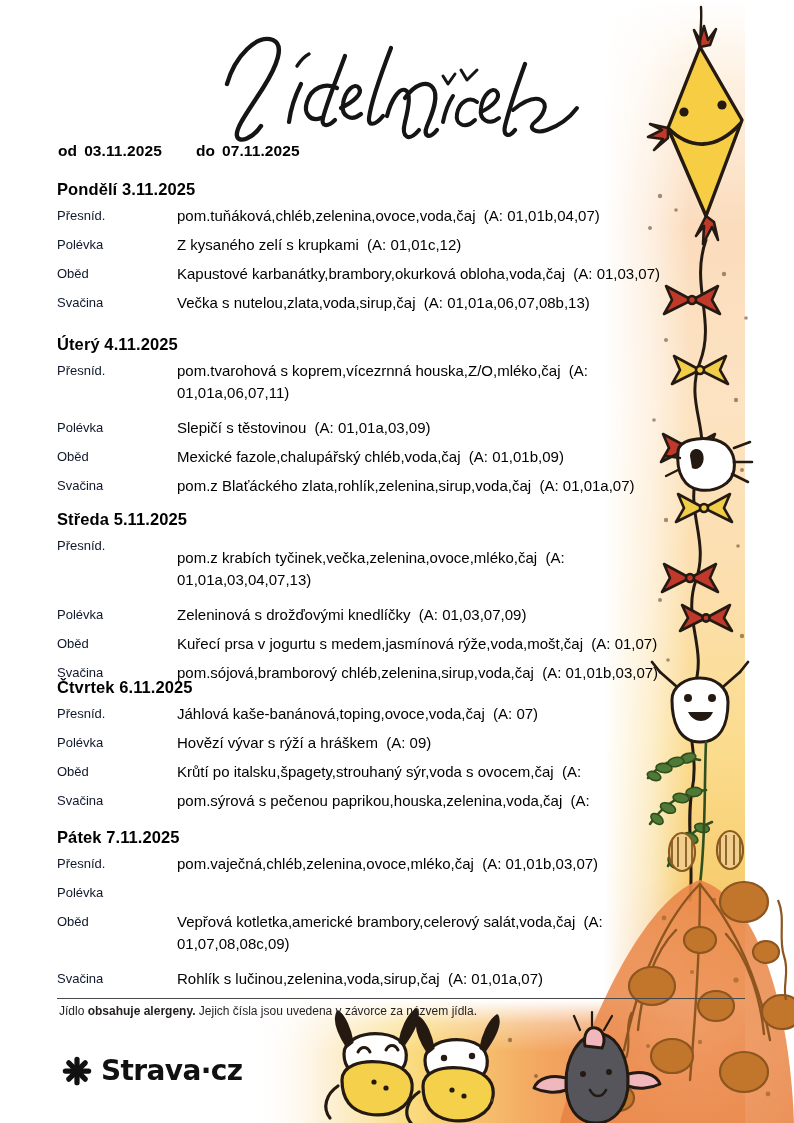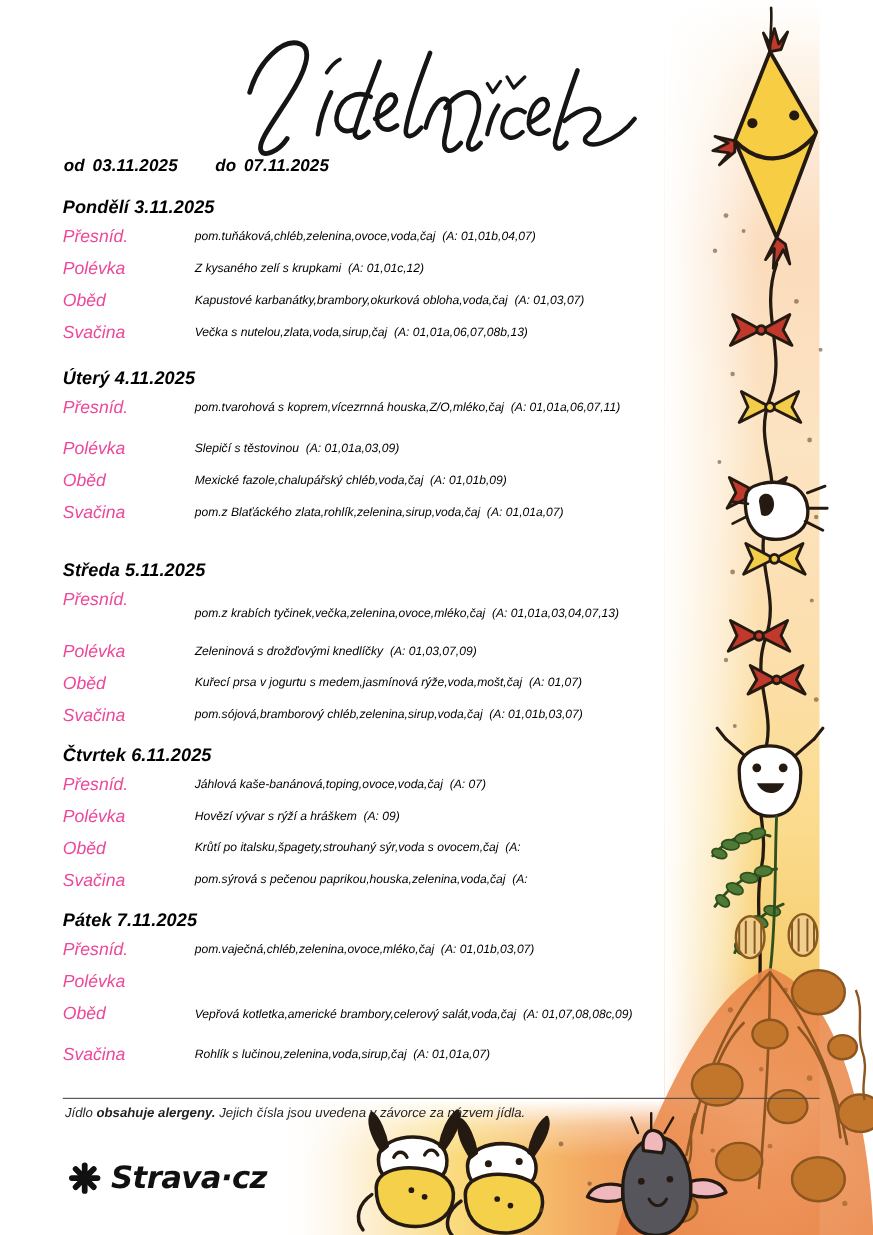--- a/index.html
+++ b/index.html
@@ -9,21 +9,20 @@
   }
   body {
     font-family: "Liberation Sans", sans-serif;
   }
   #page {
     position: relative;
     width: 794px;
     height: 1123px;
     overflow: hidden;
     background: #ffffff;
-    font-style: italic;
   }
 
   
   .art-layer {
     position: absolute;
     inset: 0;
     pointer-events: none;
     z-index: 0;
   }
   .art-svg { display: block; width: 794px; height: 1123px; }
@@ -77,28 +76,28 @@
     letter-spacing: 0.1px;
   }
   .rows { display: block; }
   .row {
     display: flex;
     align-items: flex-start;
     margin-bottom: 0px;
   }
   .row-label {
     flex: 0 0 120px;
-    font-size: 16px;
-    color: #ec4899;
+    font-size: 13px;
+    color: #0f172a;
     line-height: 29px;
     white-space: nowrap;
   }
   .row-value {
     flex: 1 1 auto;
-    font-size: 11px;
+    font-size: 15px;
     color: #000;
     line-height: 29px;
     white-space: pre-wrap;
     max-width: 560px;
   }
   .row.wrap .row-value { line-height: 22px; padding-top: 4px; }
   .row.wrap { margin-bottom: 9px; }
 
   
   .foot-rule {

